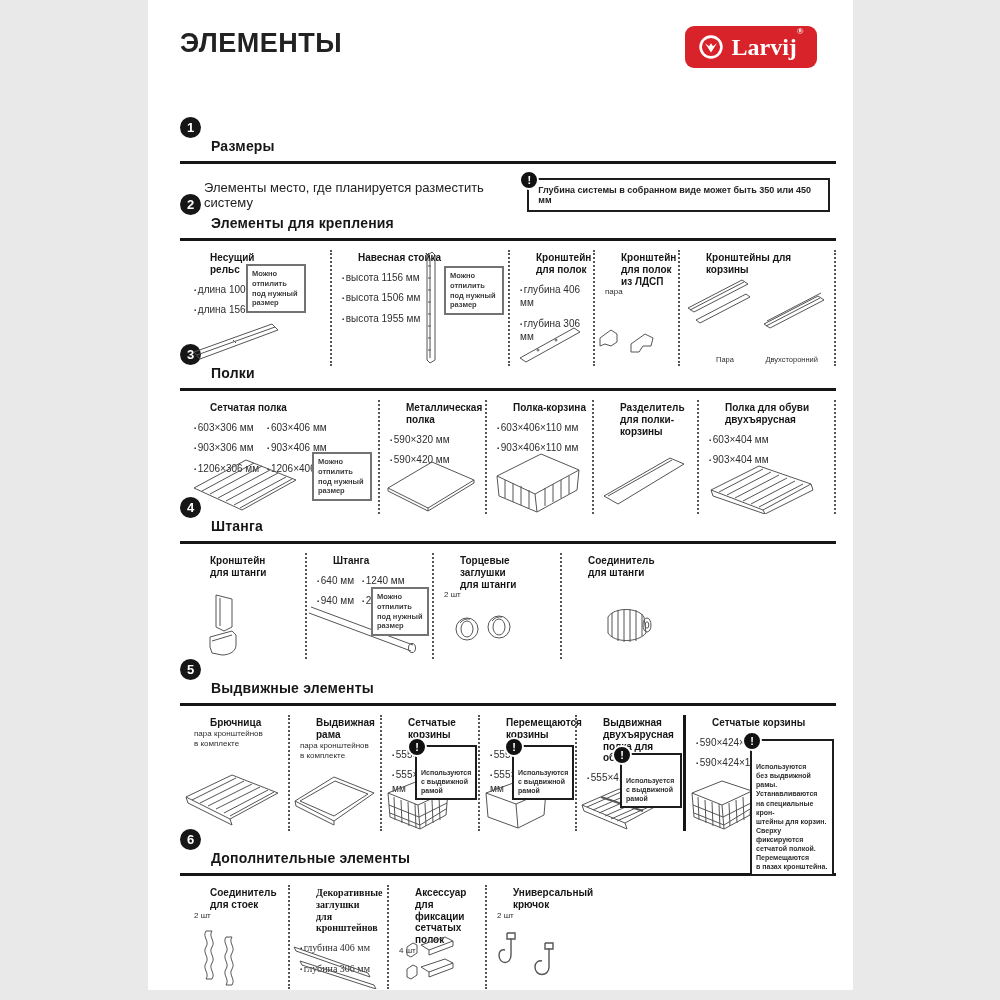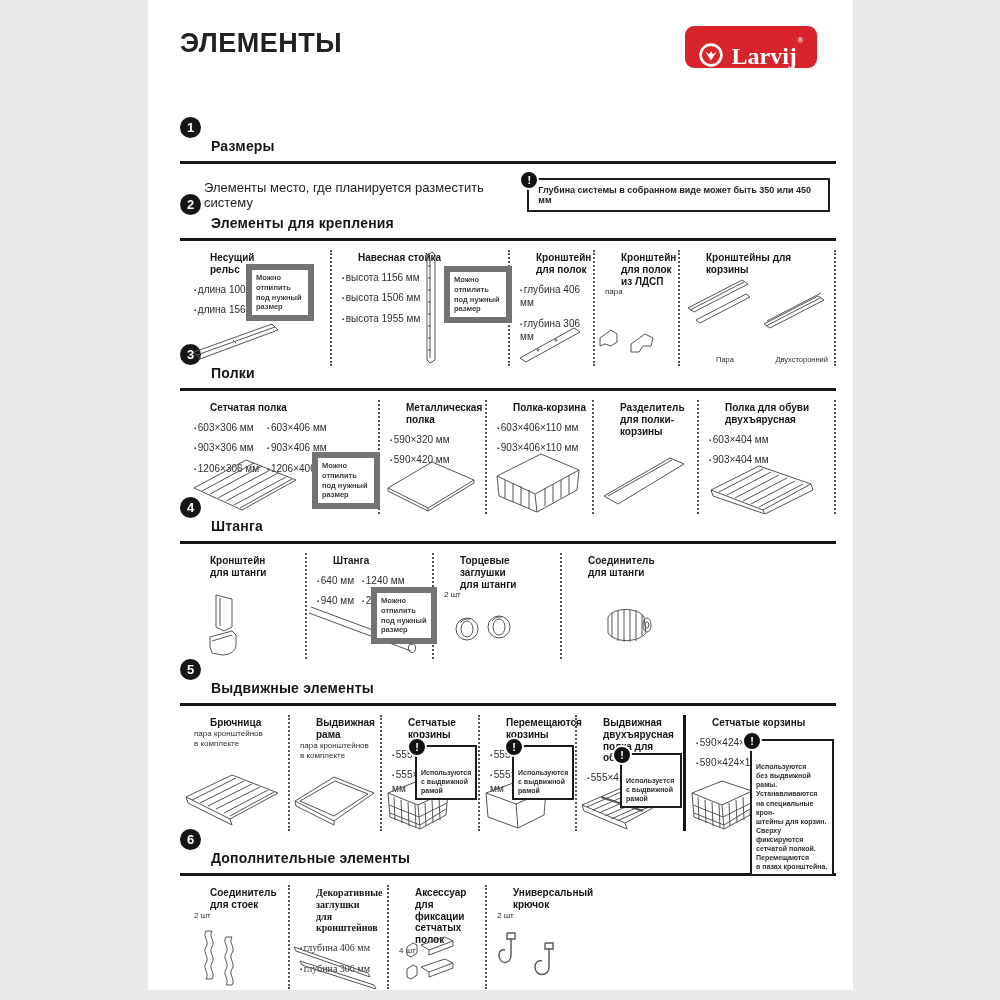--- a/index.html
+++ b/index.html
@@ -17,38 +17,38 @@
   .col{position:relative;box-sizing:border-box;padding:2px 4px 0 10px;}
   .col + .col{border-left:2px dotted #555;}
   .col.first{padding-left:14px;}
   .col.solid-sep{border-left:3px solid #161616;}
   .col.right-dotted{border-right:2px dotted #555;}
   .item-title{font-weight:bold;font-size:10px;line-height:1.18;color:#161616;white-space:pre-line;margin-left:16px;}
   .size{font-size:10px;color:#2e2e2e;line-height:1.35;margin-top:7px;}
   .size::before{content:"▪ ";font-size:6px;vertical-align:1px;}
   .qty{font-size:8px;color:#2e2e2e;line-height:1.25;white-space:pre-line;}
   .size-cols{display:flex;gap:8px;}
-  .cutbox{position:absolute;border:6px solid #737373;background:#fff;padding:3px 4px;font-size:7.5px;font-weight:bold;color:#3c3c3c;line-height:1.3;white-space:pre-line;z-index:3;}
+  .cutbox{position:absolute;border:2px solid #737373;background:#fff;padding:3px 4px;font-size:7.5px;font-weight:bold;color:#3c3c3c;line-height:1.3;white-space:pre-line;z-index:3;}
   .warnbox{position:absolute;border:2px solid #1d1d1d;background:#fff;padding:3px 4px;font-size:7px;font-weight:bold;color:#2e2e2e;line-height:1.3;white-space:pre-line;z-index:3;}
   .warn-ico{position:absolute;top:-10px;left:-10px;width:16px;height:16px;border-radius:50%;background:#111;color:#fff;font-weight:bold;font-size:11px;display:flex;align-items:center;justify-content:center;border:2px solid #fff;}
   .sec1-row{display:flex;align-items:center;margin-top:14px;padding-left:24px;}
   .sec1-text{font-size:13px;color:#222;}
   .sec1-note{position:relative;margin-left:auto;margin-right:6px;border:2px solid #1d1d1d;padding:5px 9px;font-size:9px;font-weight:bold;color:#222;}
   .fig{position:absolute;z-index:1;}
   .caption{position:absolute;font-size:7.5px;color:#2e2e2e;z-index:2;}
   svg{display:block;}
 </style>
 </head>
 <body>
 
 <div class="page">
 
   <div class="doc-title">ЭЛЕМЕНТЫ</div>
 
-  <div class="logo" style="background:#d8232a;align-items:flex-end;">
+  <div class="logo" style="background:#d8232a;">
     <span>
       <svg width="26" height="26" viewBox="0 0 24 24">
         <circle cx="12" cy="12" r="9.6" stroke="#fff" stroke-width="2.4" fill="none"></circle>
         <path d="M6.5 8.5 L12 17 L17.5 8.5 L13.8 11.2 L12 8.6 L10.2 11.2 Z" fill="#fff"></path>
       </svg>
     </span>
     <span class="logo-text"><span>Larvij</span><span class="logo-reg">®</span></span>
   </div>
 
   <div class="sec" style="top:100px;">
@@ -136,21 +136,21 @@
           <svg width="146" height="70" viewBox="0 0 146 70" fill="none" stroke="#555" stroke-width="1">
             <path d="M4 36 L58 8 L64 12 L10 40 Z"></path>
               <path d="M6 38 L60 10"></path>
             <path d="M12 48 L62 22 L66 25 L16 51 Z"></path>
             <path d="M80 52 L134 24 L140 28 L86 56 Z"></path>
               <path d="M82 54 L136 26"></path>
               <path d="M83 49 L137 21"></path>
           </svg>
         </div>
         <div class="caption" style="left:36px;bottom:2px;">Пара</div>
-        <div class="caption" style="right:6px;bottom:2px;">Двухсторонний</div>
+        <div class="caption" style="right:16px;bottom:2px;">Двухсторонний</div>
       </div>
     </div>
   </div>
 
   <div class="sec" style="top:327px;">
     <div class="sec-head">
       <span class="badge">3</span>
       <span class="sec-title">Полки</span>
     </div>
     <div class="cols" style="height:114px;">

